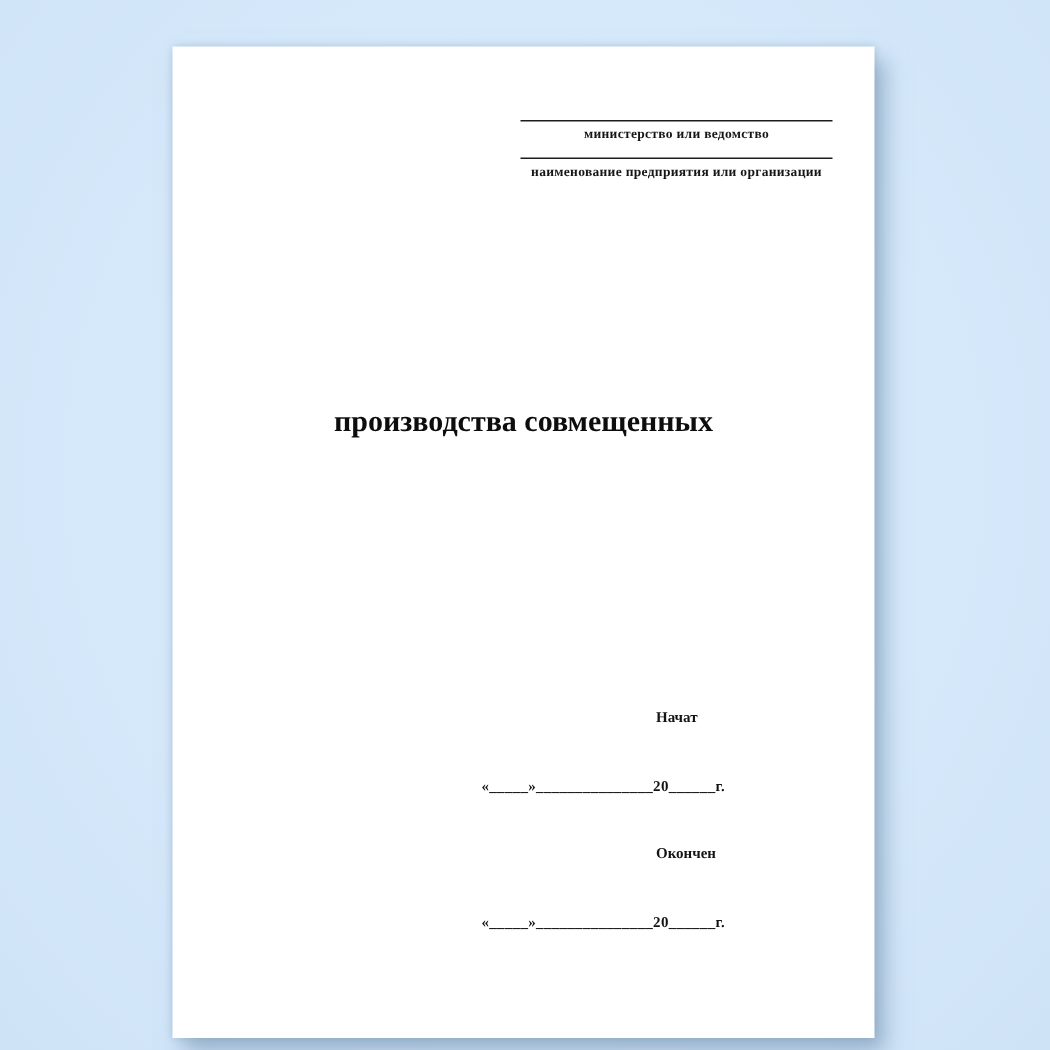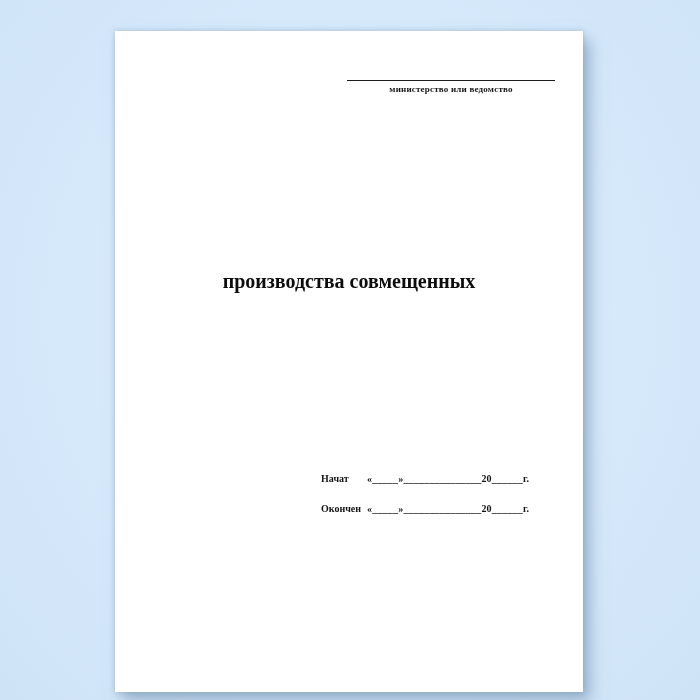--- a/index.html
+++ b/index.html
@@ -75,41 +75,46 @@
     position: absolute;
     left: 206px;
     top: 442px;
     font-size: 10px;
     font-weight: bold;
     color: #141414;
   }
   .date-row {
     display: flex;
     align-items: flex-end;
-    margin-bottom: 19px;
+    margin-bottom: 34px;
     white-space: nowrap;
+    flex-direction: column;
   }
   .date-label {
     flex: 0 0 46px;
     width: 46px;
   }
   .date-value {
     letter-spacing: 0.2px;
   }
 </style>
 </head>
 <body>
 
 <div class="scene">
   <div class="page">
 
     <div class="header-block">
       <div class="header-field">
         <div class="blank-line"></div>
         <div class="field-caption">министерство или ведомство</div>
+      </div>
+      <div class="header-field">
+        <div class="blank-line"></div>
+        <div class="field-caption">наименование предприятия или организации</div>
       </div>
     </div>
 
     <div class="title-block">
       <div class="title-sub">производства совмещенных</div>
     </div>
 
     <div class="dates-block">
       <div class="date-row">
         <span class="date-label">Начат</span>

